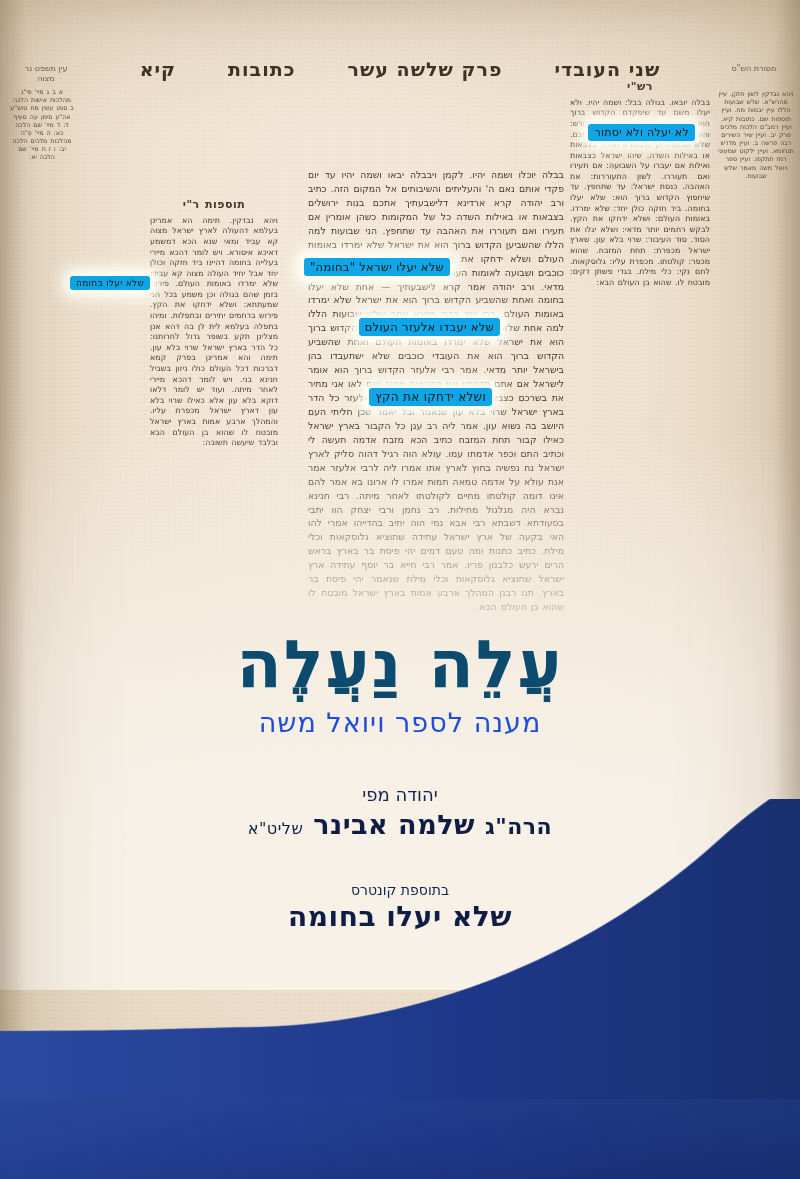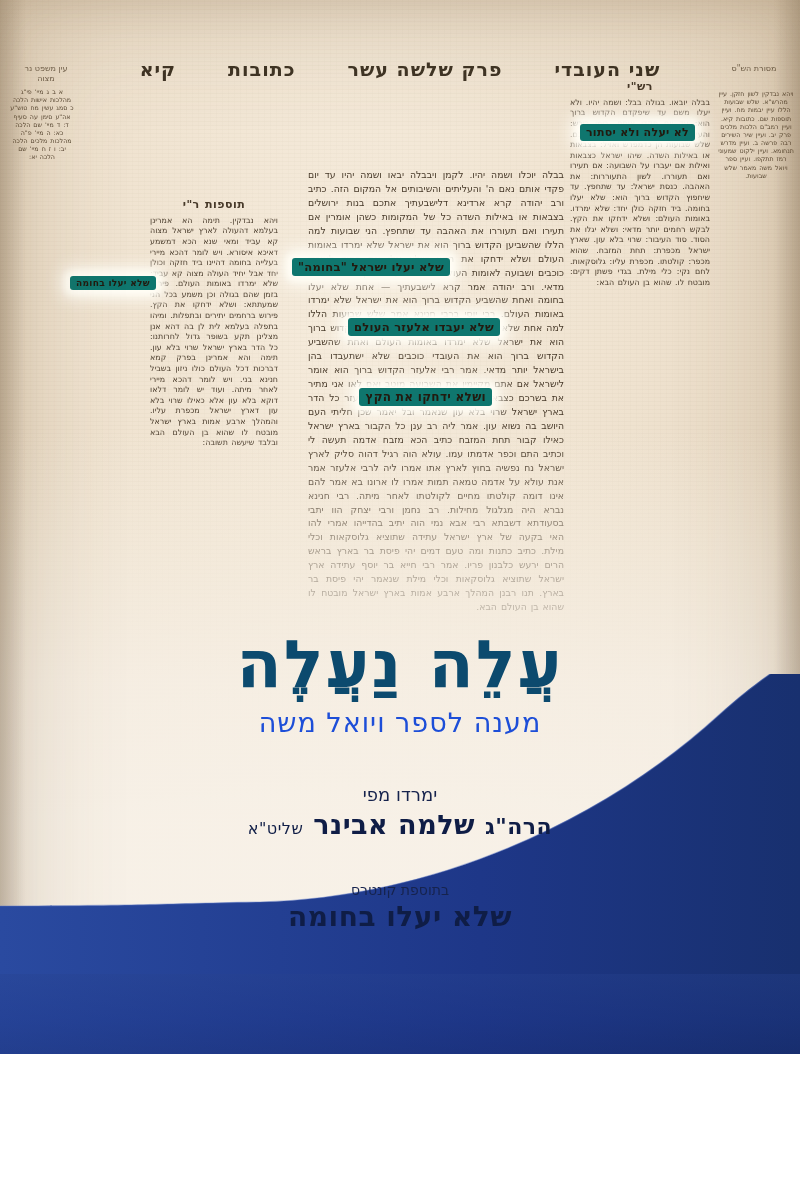--- a/index.html
+++ b/index.html
@@ -6,21 +6,21 @@
     margin: 0;
     padding: 0;
     background: #ffffff;
   }
   body {
     font-family: "DejaVu Sans", sans-serif;
   }
   .page {
     position: relative;
     width: 800px;
-    height: 1054px;
+    height: 1179px;
     overflow: hidden;
     background: #efe3d2;
   }
 
   
   .talmud-bg {
     position: absolute;
     inset: 0;
     background:
       radial-gradient(ellipse at 45% 30%, #f6ecdd 0%, #efe2cf 45%, #e5d6c0 78%, #d9c9b1 100%);
@@ -132,23 +132,23 @@
   .col-title {
     font-size: 11px;
     font-weight: 700;
     text-align: center;
     margin-bottom: 3px;
     letter-spacing: .5px;
   }
   .hl-float {
     position: absolute;
     font-size: 11px;
-    font-weight: 700;
+    font-weight: 400;
     white-space: nowrap;
-    background: #0f766e;
+    background: #0ea5e9;
     padding: 2px 6px;
     border-radius: 3px;
     box-shadow: 0 0 6px 5px #fffdf5, 0 0 16px 10px rgba(255,253,245,.8);
     color: #221a0f;
     letter-spacing: .3px;
   }
   .hl-1 { top: 136px; right: 395px; font-size: 10.5px; }
   .hl-2 { top: 124px; right: 105px; font-size: 11px; }
   .hl-3 { top: 258px; right: 350px; font-size: 11.5px; }
   .hl-4 { top: 318px; right: 300px; font-size: 11.5px; }
@@ -326,21 +326,21 @@
       <path d="M0,232 C150,232 150,230 260,228 C430,224 600,150 720,40 C760,4 785,-10 800,-20 L800,380 L0,380 Z" fill="url(#bluegrad2)"></path>
       <path d="M0,232 C150,232 150,230 260,228 C430,224 600,150 720,40 C760,4 785,-10 800,-20" fill="none" stroke="#5d78c6" stroke-width="1.2" opacity="0.45"></path>
       <path d="M0,300 L800,300 L800,380 L0,380 Z" fill="url(#bluegrad)" opacity="0.35"></path>
     </svg>
   </div>
 
   <div class="titleblock">
     <div class="main-title">עֲלֵה נַעֲלֶה</div>
     <div class="subtitle">מענה לספר ויואל משה</div>
 
-    <div class="byline-small">ימרדו מפי</div>
+    <div class="byline-small">יהודה מפי</div>
     <div class="byline-name">
       <span class="prefix">הרה"ג</span>
       <span>שלמה אבינר</span>
       <span class="suffix">שליט"א</span>
     </div>
 
     <div class="appendix-label">בתוספת קונטרס</div>
     <div class="appendix-title">שלא יעלו בחומה</div>
   </div>
 

